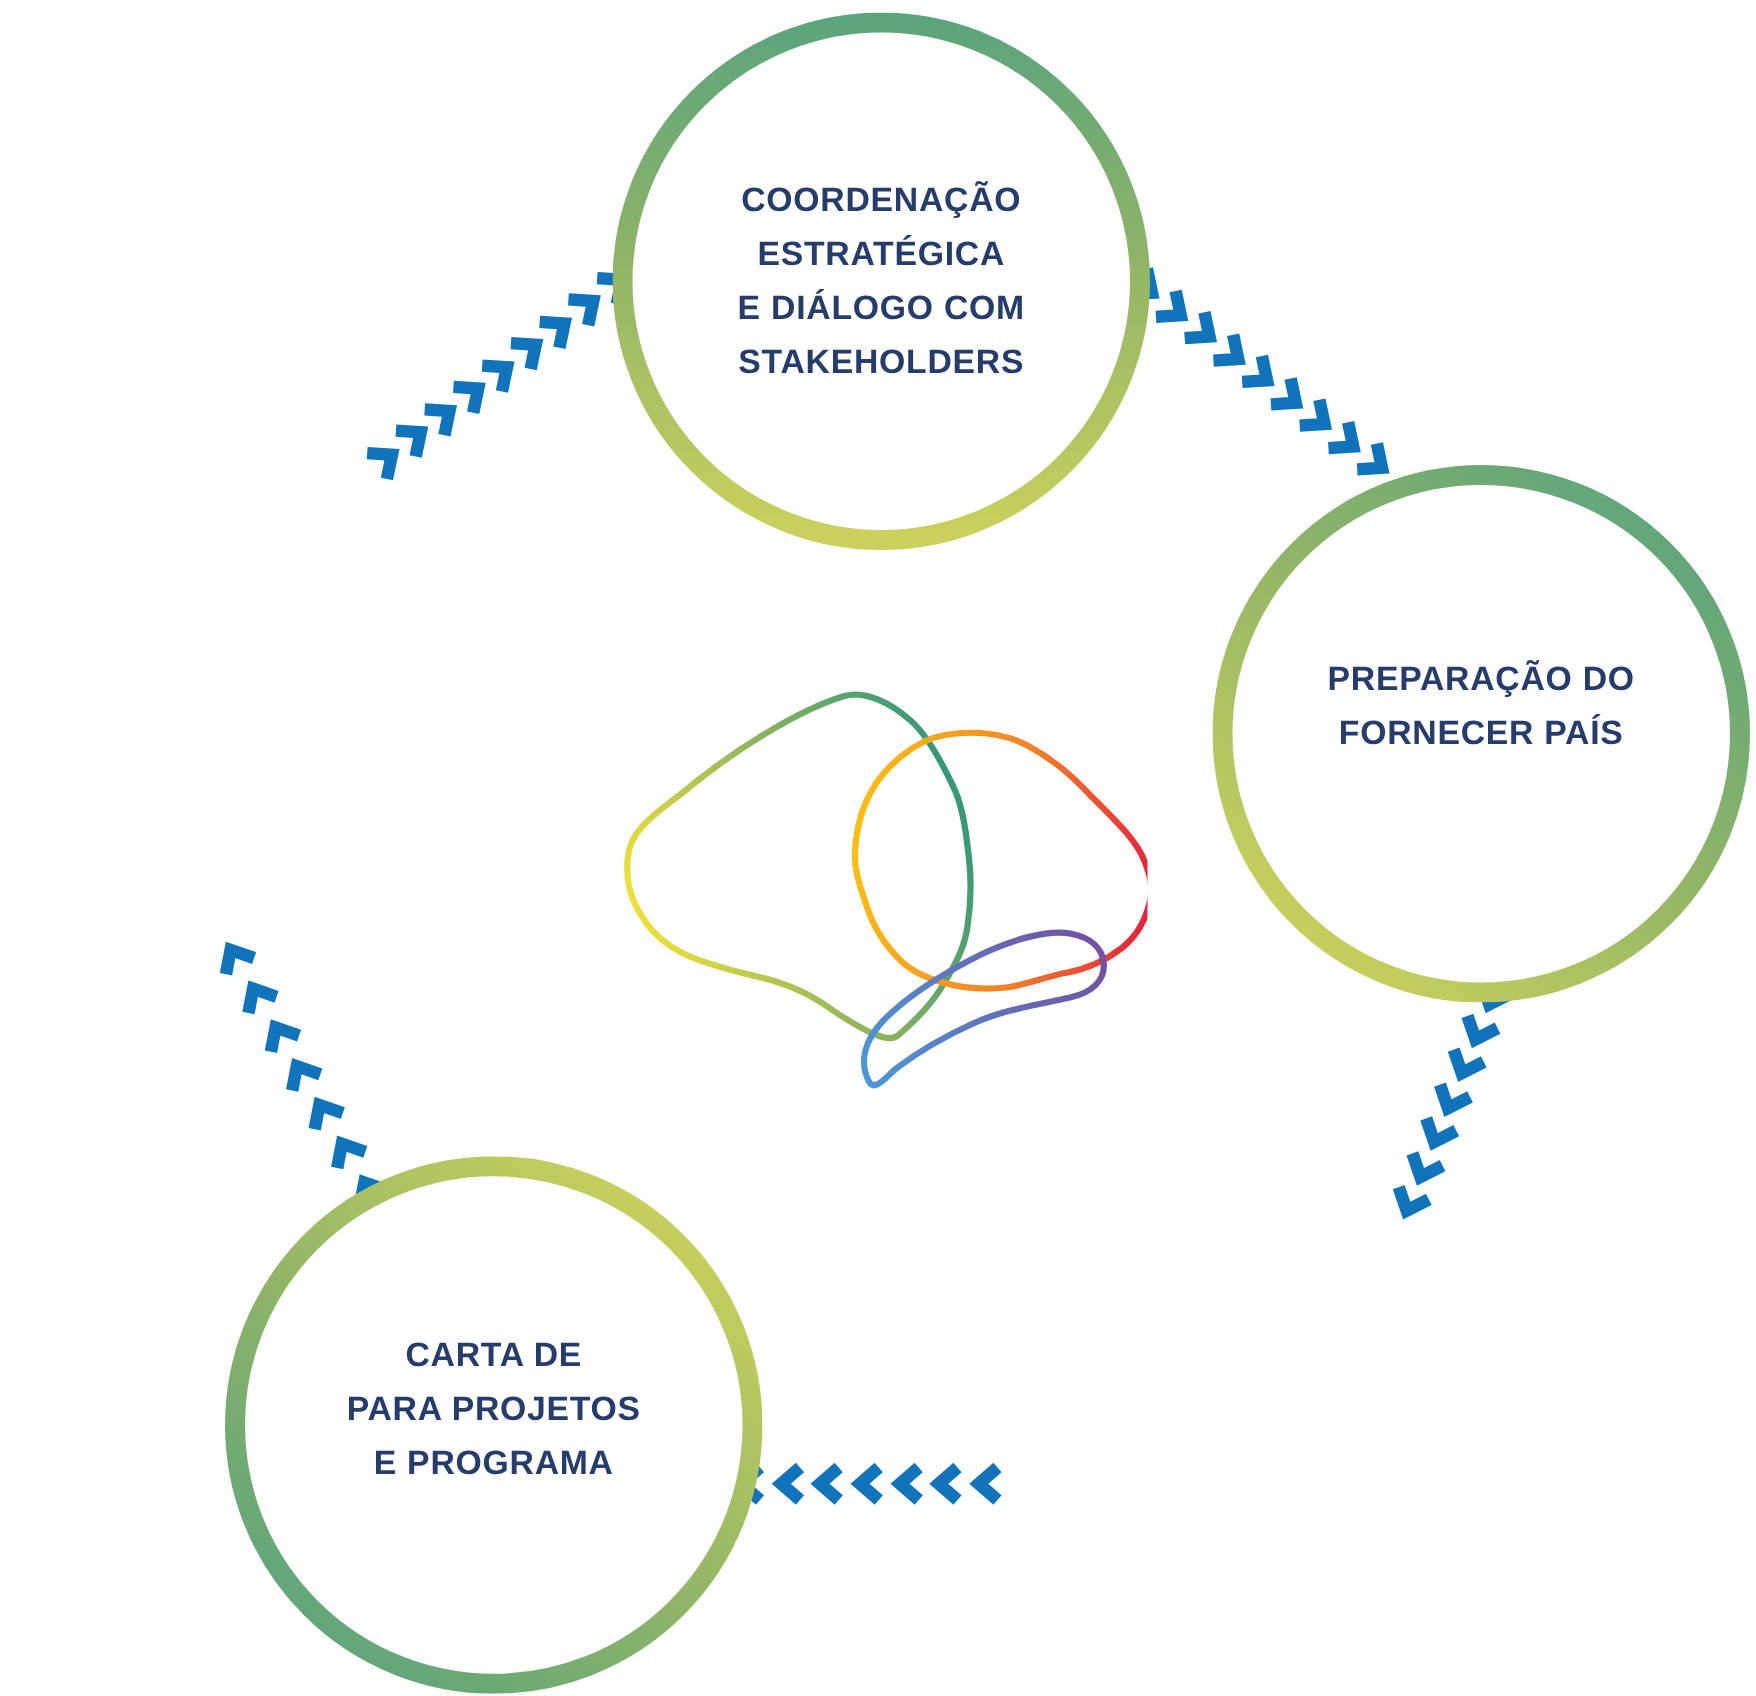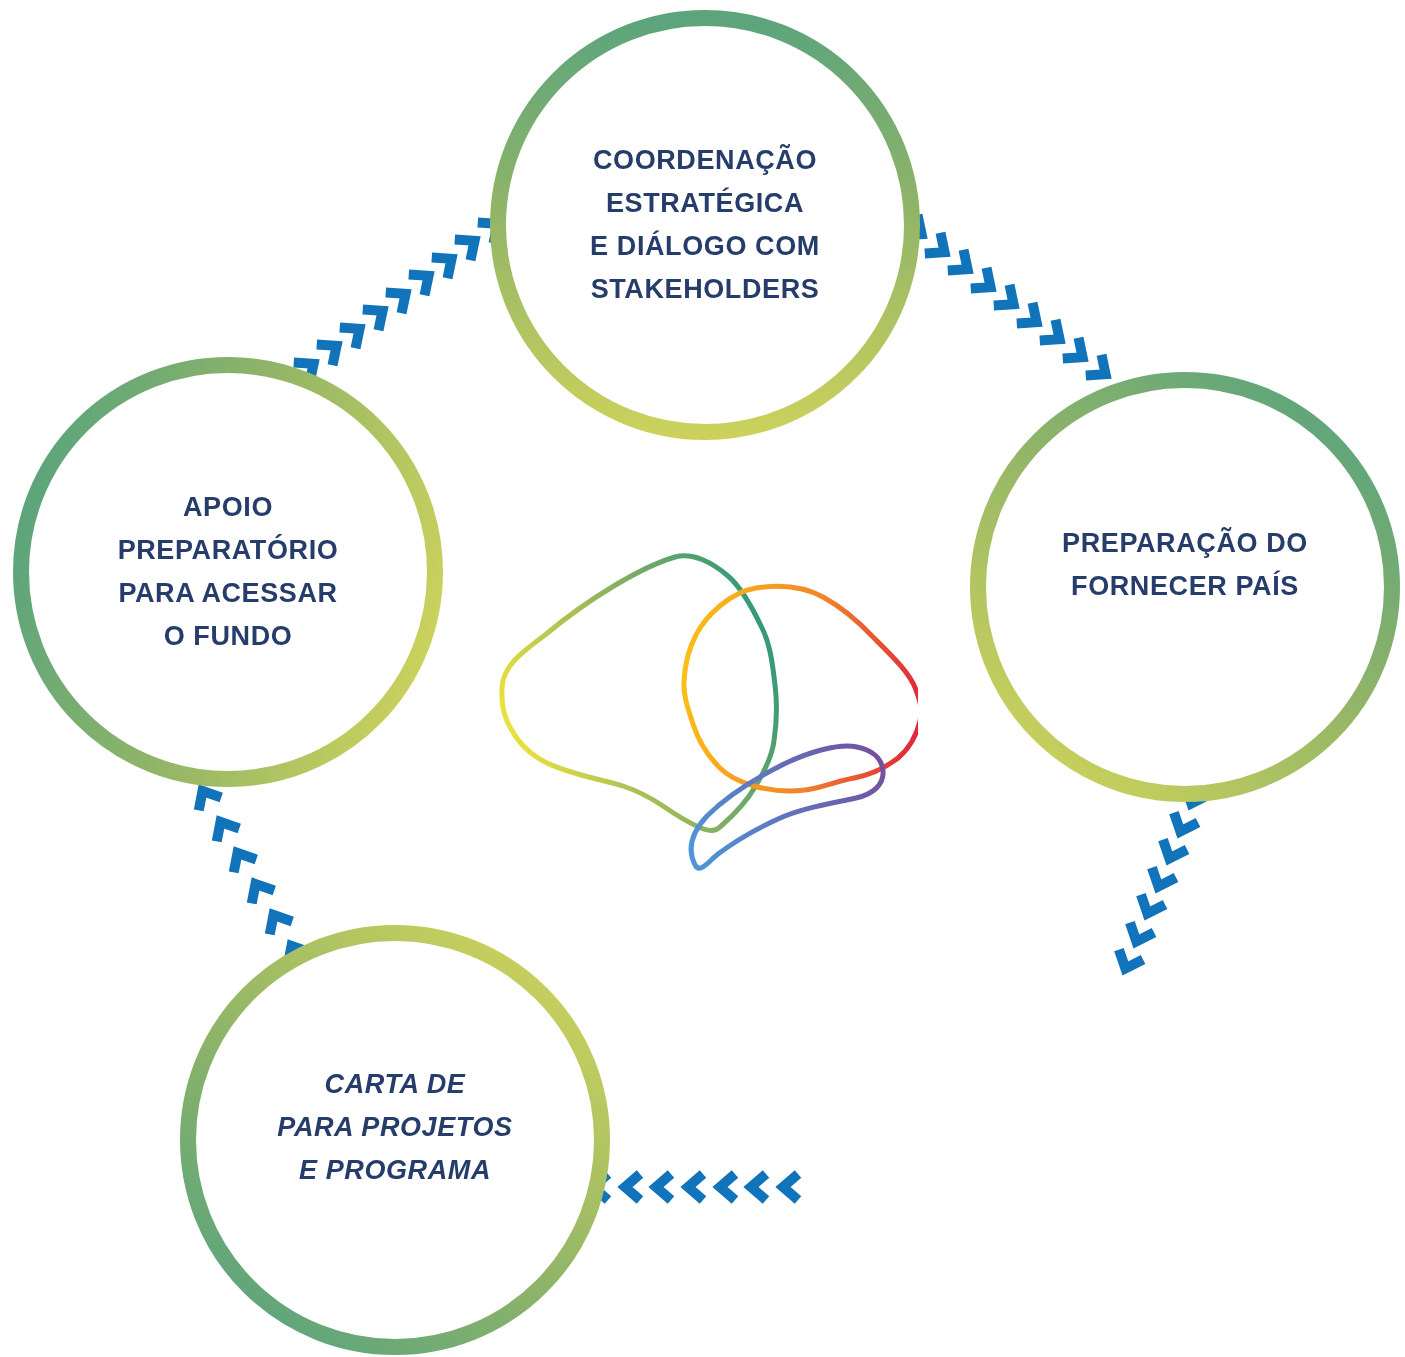--- a/index.html
+++ b/index.html
@@ -19,21 +19,21 @@
   .node .ring { position:absolute; left:0; top:0; width:430px; height:430px; }
   .label {
     position:relative; text-align:center;
     color:#263C6A; font-weight:bold; font-size:27px;
     line-height:43px; letter-spacing:0.6px;
   }
   .label span { display:block; white-space:nowrap; }
   .node-top          { left:490px; top:10px;  }
   .node-right        { left:970px; top:372px; }
   .node-bottom-right { left:785px; top:927px; }
-  .node-bottom-left  { left:180px; top:925px;font-style:italic; }
+  .node-bottom-left  { left:180px; top:925px; }
   .node-left         { left:13px;  top:357px; }
   .node-right .label        { transform: translateY(-22px); text-align: center; }
   .node-bottom-left .label  { transform: translateY(-13px); }
 </style>
 </head>
 <body>
 
 <div class="stage">
 
   <svg class="chevron-layer" width="1405" height="1357" viewBox="0 0 1405 1357">
@@ -179,32 +179,14 @@
       </defs>
       <circle cx="215" cy="215" r="207" fill="#ffffff" stroke="url(#rg-bl)" stroke-width="16"></circle>
     </svg>
     <div class="label">
       <span>CARTA DE</span>
       <span>PARA PROJETOS</span>
       <span>E PROGRAMA</span>
     </div>
   </div>
 
-  <div class="node node-left">
-    <svg class="ring" viewBox="0 0 430 430">
-      <defs>
-        <linearGradient id="rg-left" x1="0" y1="0.35" x2="1" y2="0.65">
-          <stop offset="0" stop-color="#5CA47C"></stop>
-            <stop offset="0.45" stop-color="#8FB468"></stop>
-            <stop offset="1" stop-color="#CBD15C"></stop>
-        </linearGradient>
-      </defs>
-      <circle cx="215" cy="215" r="207" fill="#ffffff" stroke="url(#rg-left)" stroke-width="16"></circle>
-    </svg>
-    <div class="label">
-      <span>APOIO</span>
-      <span>PREPARATÓRIO</span>
-      <span>PARA ACESSAR</span>
-      <span>O FUNDO</span>
-    </div>
-  </div>
 
 </div>
 
 </body></html>

